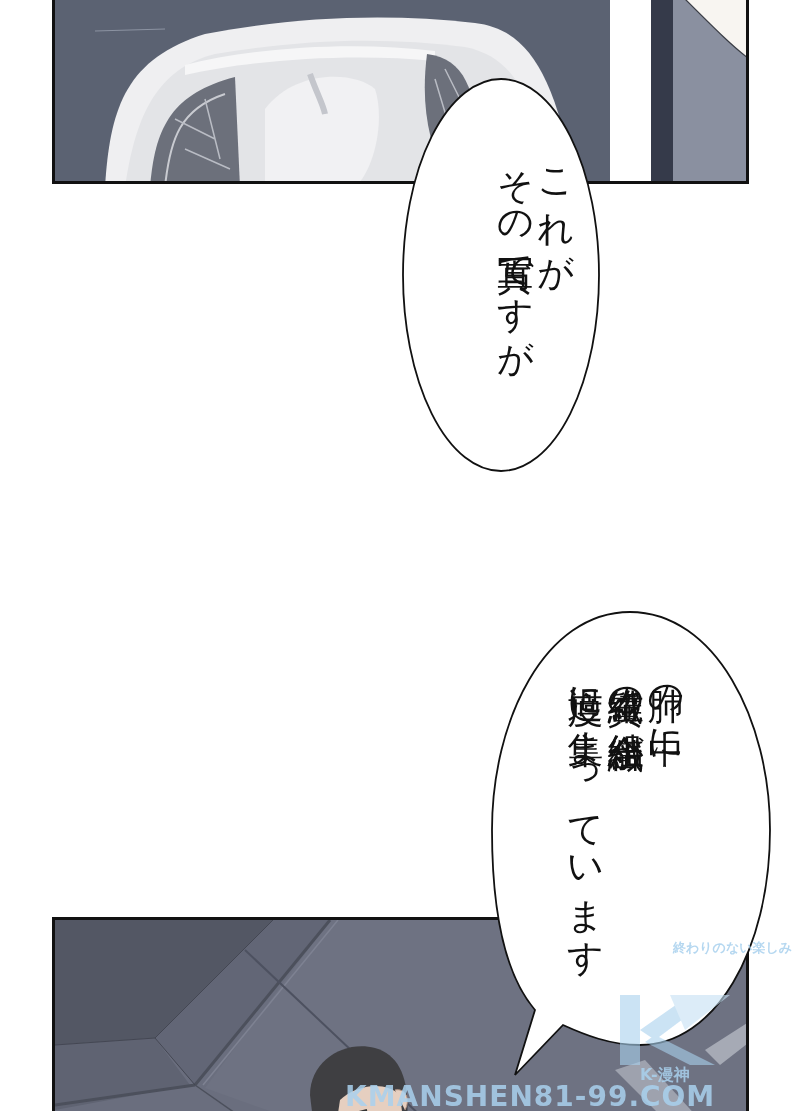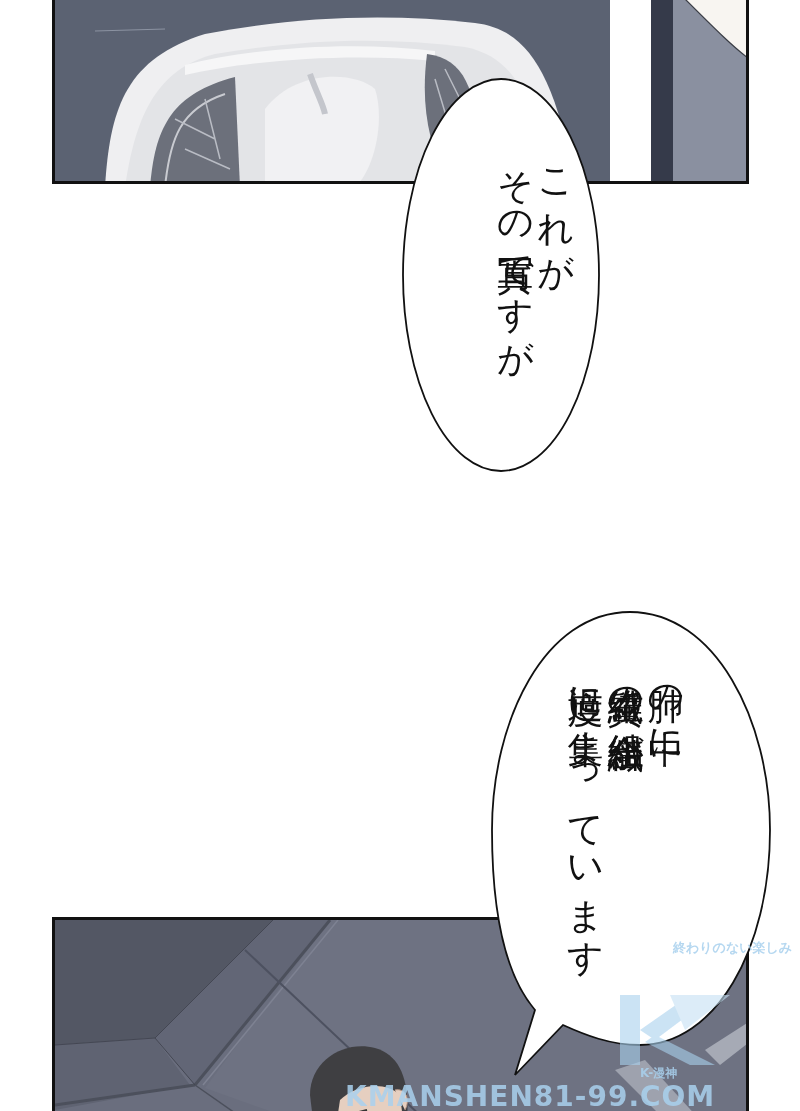--- a/index.html
+++ b/index.html
@@ -6,21 +6,21 @@
   body { width:800px; height:1111px; position:relative; overflow:hidden; font-family:"DejaVu Sans", sans-serif; }
   .panel { position:absolute; box-sizing:border-box; border:3px solid #111; overflow:hidden; }
   #panel-top { left:52px; top:-4px; width:697px; height:188px; background:#5d6474; }
   #panel-bottom { left:52px; top:917px; width:697px; height:200px; background:#686c7c; }
   svg { display:block; }
   .bubble-text { position:absolute; writing-mode:vertical-rl; font-family:"DejaVu Sans", sans-serif; color:#111; line-height:1.12; letter-spacing:1px; white-space:pre; }
   #bubble1-text { left:495px; top:145px; font-size:36px; }
   #bubble2-text { left:565px; top:660px; font-size:36px; }
   .watermark { position:absolute; color:#a9d1ee; font-family:"DejaVu Sans", sans-serif; font-weight:bold; opacity:0.85; }
   #wm-url { left:345px; top:1080px; font-size:28px; letter-spacing:1px; }
-  #wm-brand { left:640px; top:1065px; font-size:12px; }
+  #wm-brand { left:640px; top:1065px; font-size:16px; }
   #wm-tag { left:625px; top:939px; font-size:13px;margin-left:48px; }
 </style>
 </head>
 <body>
 
 <div class="panel" id="panel-top">
   <svg width="697" height="188" viewBox="0 0 697 188">
     <rect x="0" y="0" width="697" height="188" fill="#5b6272"></rect>
 
     <line x1="40" y1="32" x2="110" y2="30" stroke="#8c93a2" stroke-width="1"></line>

